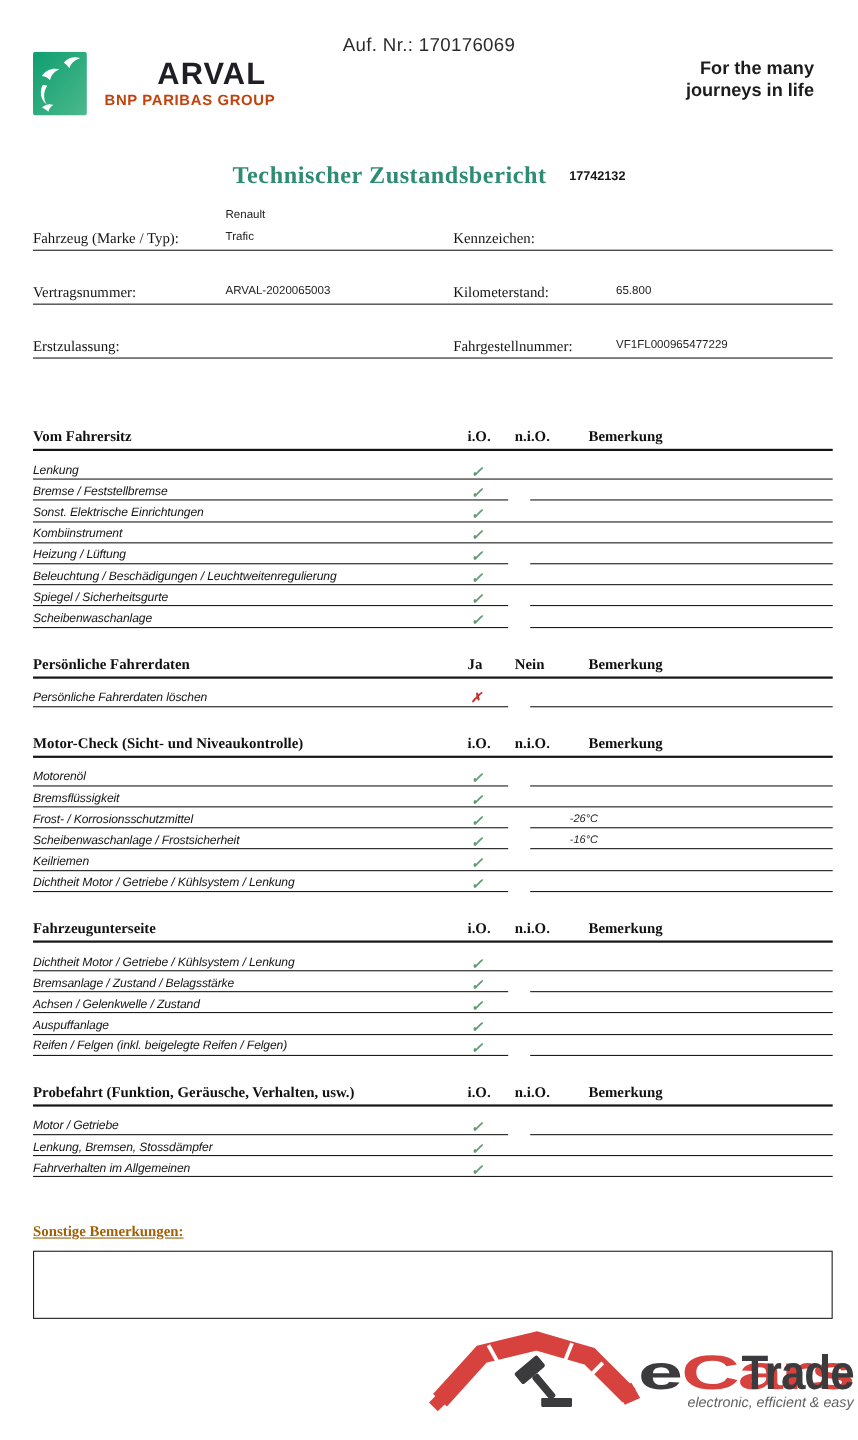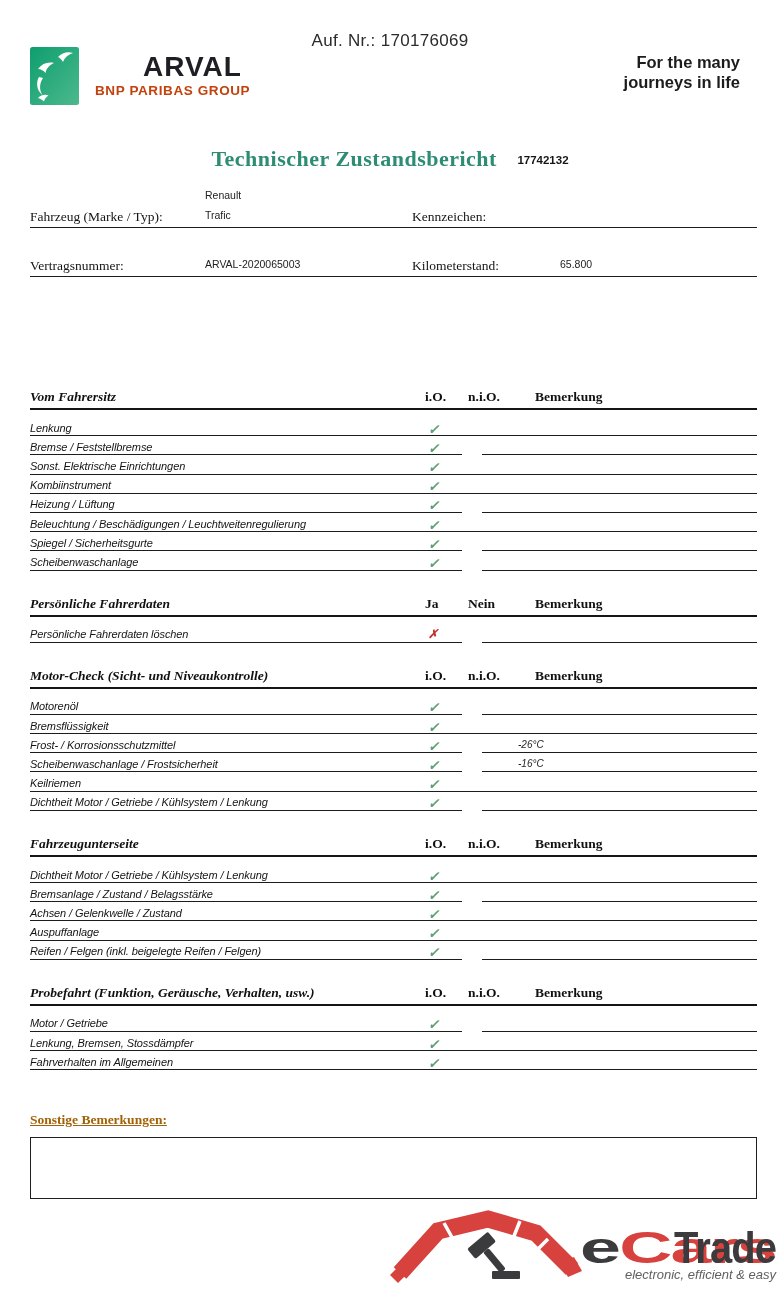--- a/index.html
+++ b/index.html
@@ -37,21 +37,21 @@
   .ival.vtop { left:175px; bottom:26px; }
   .ival.vleft { left:175px; bottom:6px; }
   .ival.vright { left:530px; bottom:6px; }
   
   .sections { position:absolute; left:30px; top:388px; width:727px; }
   .section { margin-top:24px; }
   .section:first-child { margin-top:0; }
   .sec-header { position:relative; height:22px; border-bottom:2px solid #151515; }
   .sec-title, .sec-col { position:absolute; bottom:3px; font-family:"Liberation Serif", serif;
     font-weight:bold; font-size:13.5px; color:#111; }
-  .sec-title { left:0;font-style:italic; }
+  .sec-title { left:0; }
   .sec-col.c1 { left:395px; }
   .sec-col.c2 { left:438px; }
   .sec-col.c3 { left:505px; }
   .sec-rows { padding-top:7px; }
   .sec-row { position:relative; height:19.2px;font-style:italic; }
   .row-label { position:absolute; left:0; bottom:2.5px; font-size:11px; color:#141414;
     letter-spacing:-0.1px; white-space:nowrap; }
   .mark { position:absolute; left:398px; bottom:0.5px; font-size:13.5px; font-weight:bold;
     line-height:13px; }
   .mark.check { color:var(--check-green,#5f9e72); }
@@ -118,20 +118,25 @@
         <span class="info-label l">Fahrzeug (Marke / Typ):</span>
         <span class="ival vtop">Renault</span>
         <span class="ival vleft">Trafic</span>
         <span class="info-label r">Kennzeichen:</span>
       </div>
       <div class="info-row">
         <span class="info-label l">Vertragsnummer:</span>
         <span class="ival vleft">ARVAL-2020065003</span>
         <span class="info-label r">Kilometerstand:</span>
         <span class="ival vright">65.800</span>
+      </div>
+      <div class="info-row">
+        <span class="info-label l">Erstzulassung:</span>
+        <span class="info-label r">Fahrgestellnummer:</span>
+        <span class="ival vright">VF1FL000965477229</span>
       </div>
     </div>
 
   <div class="sections" id="sections">
       <div class="section">
         <div class="sec-header">
           <span class="sec-title">Vom Fahrersitz</span>
           <span class="sec-col c1">i.O.</span>
           <span class="sec-col c2">n.i.O.</span>
           <span class="sec-col c3">Bemerkung</span>

